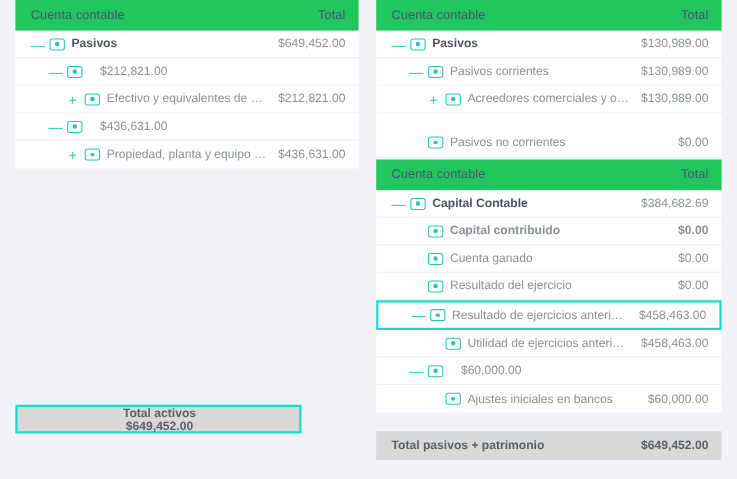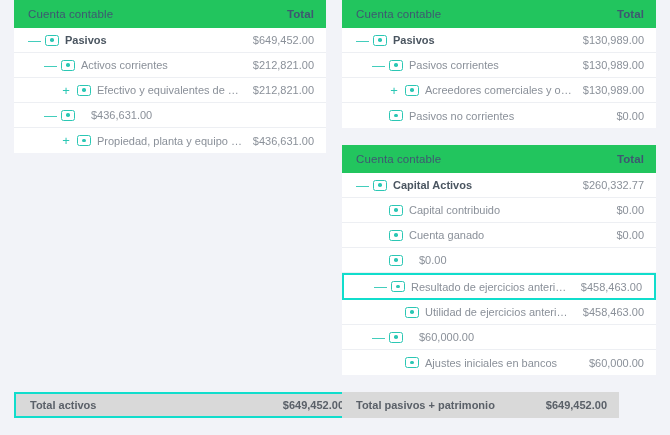--- a/index.html
+++ b/index.html
@@ -28,21 +28,21 @@
     box-sizing: border-box;
   }
   .panel-head .h-label {
     font-size: 11.5px;
     color: #3E5871;
     letter-spacing: .1px;
   }
   .panel-head .h-total {
     font-size: 11.5px;
     color: #3E5871;
-    font-weight: bold;
+    font-weight: normal;
     letter-spacing: .1px;
   }
   .rows { background: #fff; }
   .row {
     height: 25px;
     display: flex;
     align-items: center;
     border-bottom: 1px solid #EDEFF3;
     box-sizing: border-box;
     padding-right: 12px;
@@ -110,22 +110,22 @@
     box-sizing: border-box;
   }
   .footer.outlined { border: 2px solid #11DDCC; }
   .footer .f-label { font-size: 11px; color: #5A6068; font-weight: bold; }
   .footer .f-val { font-size: 11px; color: #5A6068; font-weight: bold; }
 
   
   #panel-assets   { left: 14px;  top: 0;    width: 312px; }
   #panel-liab     { left: 342px; top: 0;    width: 314px; }
   #panel-equity   { left: 342px; top: 145px; width: 314px; }
-  #footer-assets  { position:absolute; left: 14px;  top: 392px; width: 344px; }
-  #footer-liab    { position:absolute; left: 342px; top: 392px; width: 277px; }
+  #footer-assets  { position:absolute; left: 14px;  top: 368px; width: 260px; flex-direction: column; }
+  #footer-liab    { position:absolute; left: 342px; top: 392px; width: 314px; }
 </style>
 </head>
 <body>
 
 <div class="panel" id="panel-assets">
   <div class="panel-head">
     <span class="h-label">Cuenta contable</span>
     <span class="h-total">Total</span>
   </div>
   <div class="rows">
@@ -137,21 +137,20 @@
         </span>
         <span class="r-label">Pasivos</span>
         <span class="r-val">$649,452.00</span>
       </div>
       <div class="row" style="padding-left: 30px;">
         <span class="toggle">—</span>
         <span class="ic">
           <span class="bill"></span>
           <span class="coin"></span>
         </span>
-        <span class="r-label">Activos corrientes</span>
         <span class="r-val">$212,821.00</span>
       </div>
       <div class="row" style="padding-left: 46px;">
         <span class="toggle">+</span>
         <span class="ic">
           <span class="bill"></span>
           <span class="coin"></span>
         </span>
         <span class="r-label">Efectivo y equivalentes de efectivo</span>
         <span class="r-val">$212,821.00</span>
@@ -202,21 +201,21 @@
       </div>
       <div class="row" style="padding-left: 46px;">
         <span class="toggle">+</span>
         <span class="ic">
           <span class="bill"></span>
           <span class="coin"></span>
         </span>
         <span class="r-label">Acreedores comerciales y otras cuentas por pagar</span>
         <span class="r-val">$130,989.00</span>
       </div>
-      <div class="row" style="padding-left: 30px;">
+      <div class="row" style="padding-left: 30px; margin-top: 14px;">
         <span class="toggle empty"></span>
         <span class="ic">
           <span class="bill"></span>
           <span class="coin"></span>
         </span>
         <span class="r-label">Pasivos no corrientes</span>
         <span class="r-val">$0.00</span>
       </div>
     </div>
 </div>
@@ -226,24 +225,24 @@
     <span class="h-label">Cuenta contable</span>
     <span class="h-total">Total</span>
   </div>
   <div class="rows">
       <div class="row bold" style="padding-left: 14px;">
         <span class="toggle">—</span>
         <span class="ic">
           <span class="bill"></span>
           <span class="coin"></span>
         </span>
-        <span class="r-label">Capital Activos</span>
-        <span class="r-val">$260,332.77</span>
-      </div>
-      <div class="row" style="padding-left: 30px;">
+        <span class="r-label">Capital Contable</span>
+        <span class="r-val">$384,682.69</span>
+      </div>
+      <div class="row" style="padding-left: 30px; font-weight: bold;">
         <span class="toggle empty"></span>
         <span class="ic">
           <span class="bill"></span>
           <span class="coin"></span>
         </span>
         <span class="r-label">Capital contribuido</span>
         <span class="r-val">$0.00</span>
       </div>
       <div class="row" style="padding-left: 30px;">
         <span class="toggle empty"></span>
@@ -253,20 +252,21 @@
         </span>
         <span class="r-label">Cuenta ganado</span>
         <span class="r-val">$0.00</span>
       </div>
       <div class="row" style="padding-left: 30px;">
         <span class="toggle empty"></span>
         <span class="ic">
           <span class="bill"></span>
           <span class="coin"></span>
         </span>
+        <span class="r-label">Resultado del ejercicio</span>
         <span class="r-val">$0.00</span>
       </div>
       <div class="row highlight" style="padding-left: 30px;">
         <span class="toggle">—</span>
         <span class="ic">
           <span class="bill"></span>
           <span class="coin"></span>
         </span>
         <span class="r-label">Resultado de ejercicios anteriores</span>
         <span class="r-val">$458,463.00</span>

